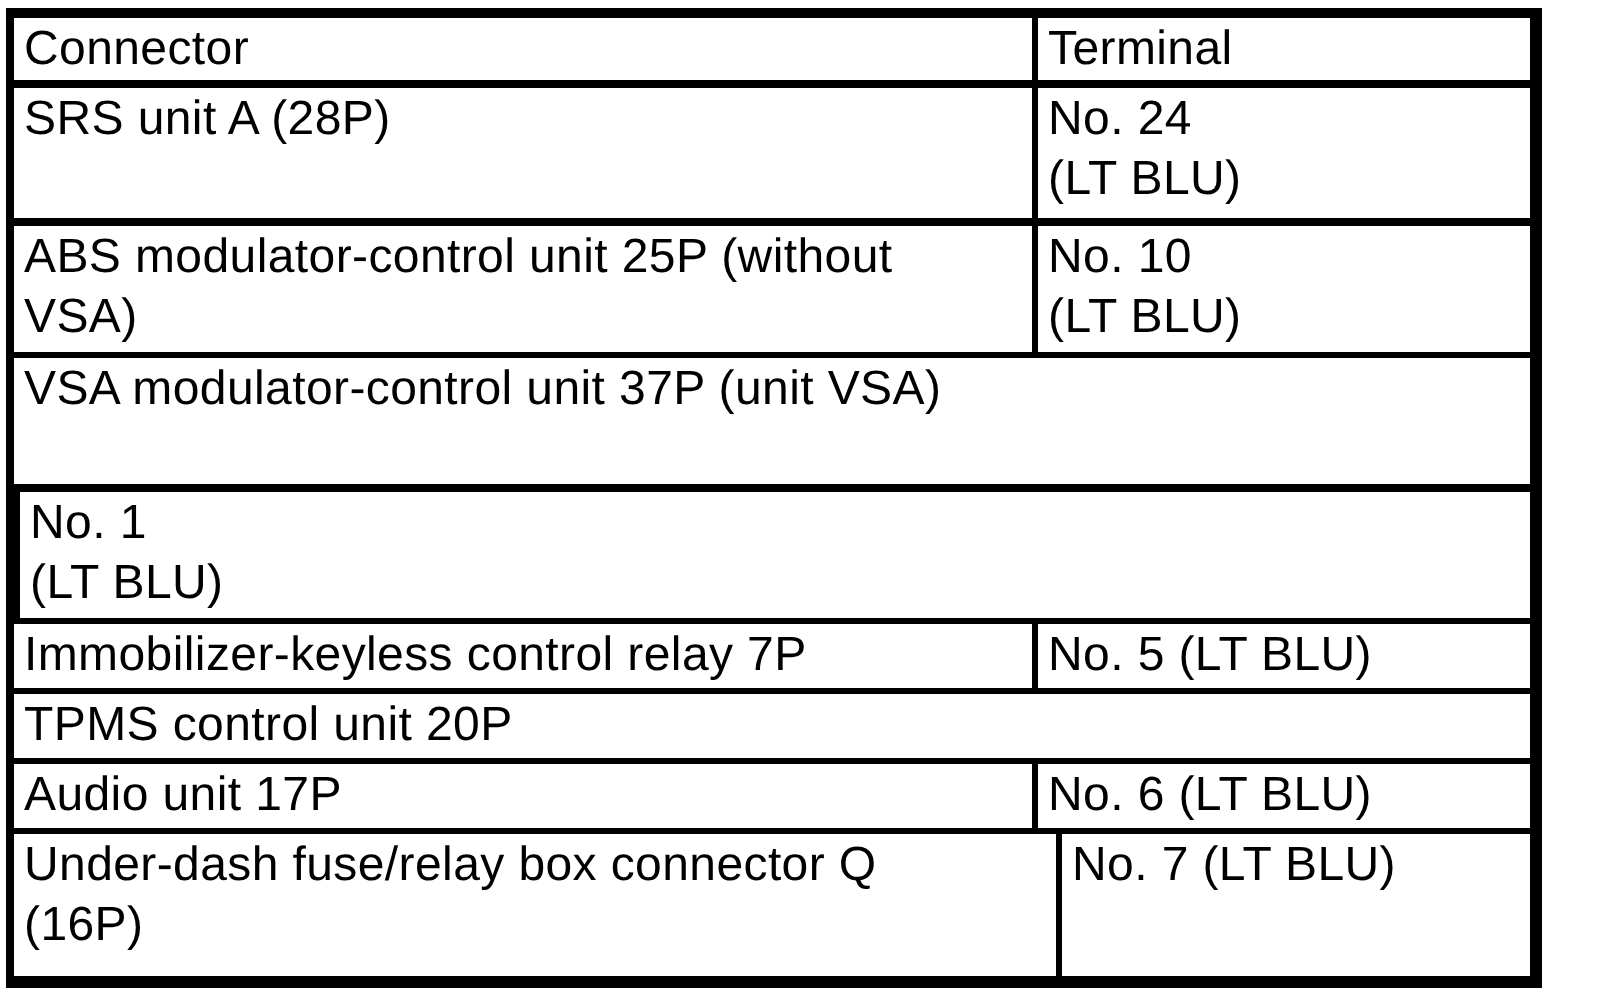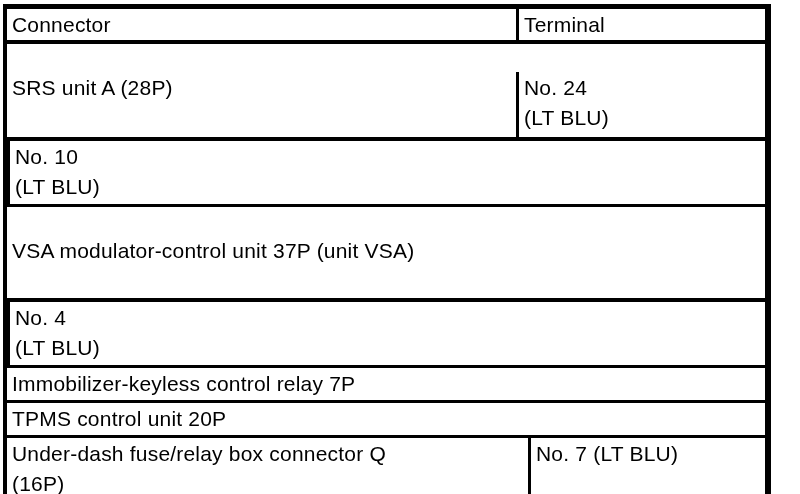--- a/index.html
+++ b/index.html
@@ -26,25 +26,25 @@
     border-bottom-width: 8px;
     background: #ffffff;
     box-sizing: content-box;
   }
   .row {
     display: grid;
     grid-template-columns: 509px 1fr;
     border-bottom: 3px solid #000;
   }
   .row.header { border-bottom-width: 4px; }
-  .row.thickline { border-bottom-width: 4px; margin-top: 28px; }
+  .row.thickline { border-bottom-width: 4px; }
   .row:last-child { border-bottom: none; gap: 12px; }
   .cell {
     padding: 1px 4px 0 5px;
-    font-size: 21px;
+    font-size: 24px;
     line-height: 30px;
     white-space: pre-line;
     letter-spacing: 0.2px;
     overflow: hidden;
   }
   .c2 { border-left: 3px solid #000; }
   .h30 { min-height: 30px; }
   .h32 { min-height: 31px; }
   .h62 { min-height: 62px; }
   .h64 { min-height: 64px; }
@@ -60,41 +60,48 @@
     <div class="cell c2 h30">Terminal</div>
   </div>
 
   <div class="row thickline">
     <div class="cell c1 h64">SRS unit A (28P)</div>
     <div class="cell c2 h64">No. 24
 (LT BLU)</div>
   </div>
 
   <div class="row">
+    <div class="cell c1 h62">ABS modulator-control unit 25P (without
+VSA)</div>
     <div class="cell c2 h62">No. 10
 (LT BLU)</div>
   </div>
 
   <div class="row thickline">
     <div class="cell c1 h62">VSA modulator-control unit 37P (unit VSA)</div>
   </div>
 
   <div class="row">
-    <div class="cell c2 h62">No. 4
+    <div class="cell c2 h62">No. 1
 (LT BLU)</div>
   </div>
 
   <div class="row">
     <div class="cell c1 h32">Immobilizer-keyless control relay 7P</div>
+    <div class="cell c2 h32">No. 5 (LT BLU)</div>
   </div>
 
   <div class="row">
     <div class="cell c1 h32">TPMS control unit 20P</div>
   </div>
 
+  <div class="row">
+    <div class="cell c1 h32">Audio unit 17P</div>
+    <div class="cell c2 h32">No. 6 (LT BLU)</div>
+  </div>
 
   <div class="row">
     <div class="cell c1 h70">Under-dash fuse/relay box connector Q
 (16P)</div>
     <div class="cell c2 h70">No. 7 (LT BLU)</div>
   </div>
 
 </div>
 
 </body></html>

